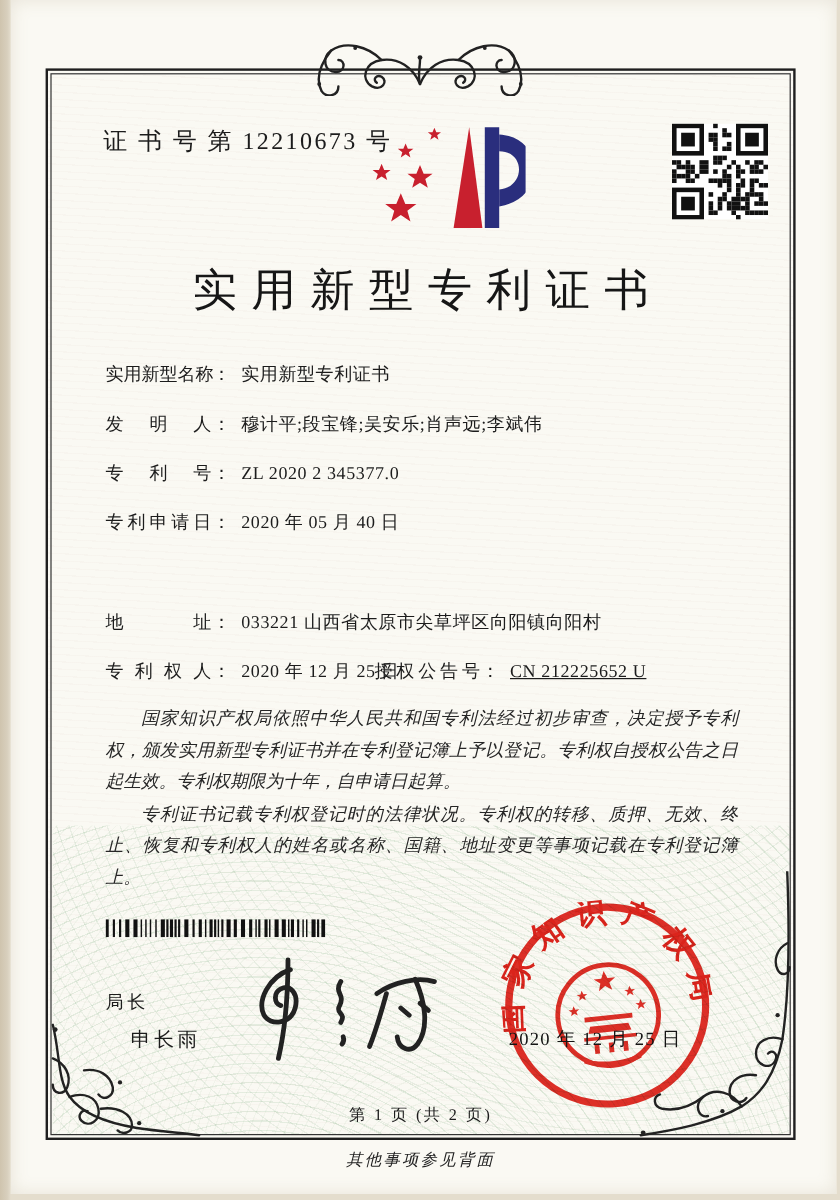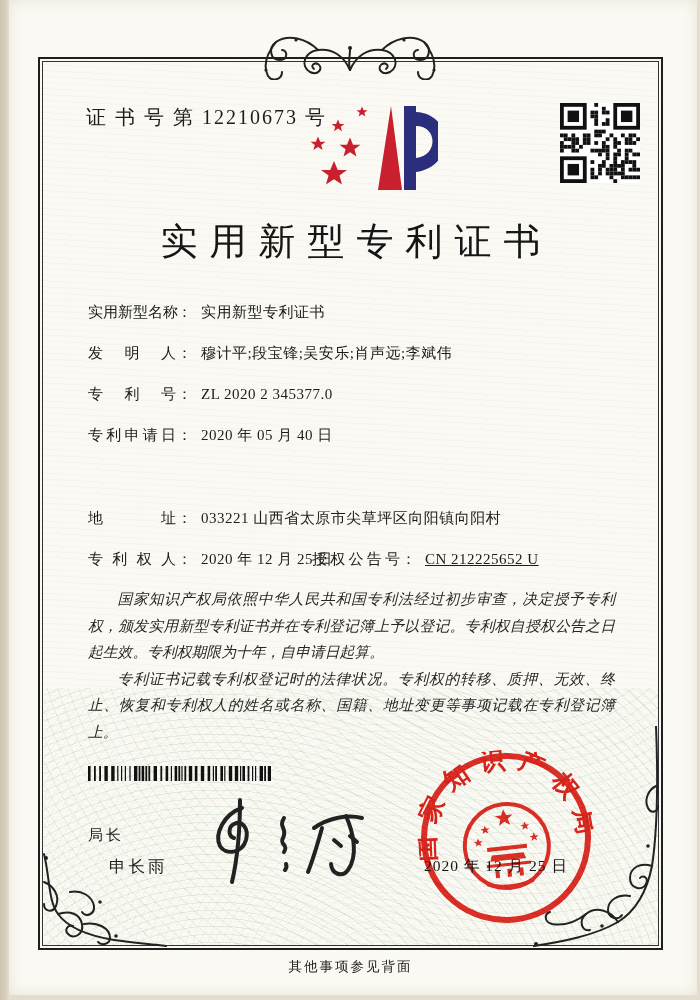--- a/index.html
+++ b/index.html
@@ -25,21 +25,21 @@
   .lbl{display:inline-block;width:88px;text-align:justify;text-align-last:justify;vertical-align:top;}
   .col{display:inline-block;margin-left:1px;}
   .val{margin-left:9px;letter-spacing:.5px;}
   .grp2{position:absolute;left:224px;top:0;text-decoration:underline;}
   .body-text{left:88px;width:527px;top:586px;font-size:14.8px;line-height:26.5px;
              text-align:justify;font-style:italic;color:#262626;}
   .body-text p{margin:0;text-indent:2em;}
   .director-label{left:88px;top:826px;font-size:15px;letter-spacing:3px;}
   .director-name{left:88px;top:856px;font-size:16.5px;letter-spacing:3px;margin-left:21px;}
   .page-footer{left:38px;right:37px;top:920px;text-align:center;font-size:13.5px;letter-spacing:2px;}
-  .back-note{left:38px;right:37px;top:958px;text-align:center;font-size:13.5px;letter-spacing:2px;color:#222;}
+  .back-note{left:38px;right:37px;top:958px;text-align:center;font-size:13.5px;font-style:italic;letter-spacing:2px;color:#222;}
   .seal-date{left:424px;top:856px;width:170px;font-size:15.5px;letter-spacing:1px;z-index:6;color:#141414;}
   .seal-wrap{left:418px;top:750px;width:176px;height:176px;z-index:5;mix-blend-mode:multiply;
              transform:rotate(-6deg);}
   .ink{stroke:#222;fill:none;stroke-linecap:round;}
 </style>
 </head>
 <body>
 
 <div class="page">
   <div class="sheet"></div>
@@ -351,14 +351,15 @@
         <rect x="66" y="113" width="44" height="3"></rect>
         <rect x="74" y="119" width="4" height="8"></rect>
           <rect x="86" y="119" width="4" height="8"></rect>
           <rect x="98" y="119" width="4" height="8"></rect>
         <path d="M64,130 C78,136 98,136 112,130 L112,134 C98,140 78,140 64,134 Z"></path>
       </g>
     </svg>
   </div>
   <div class="abs seal-date">2020 年 12 月 25 日</div>
 
+  <div class="abs page-footer">第 1 页 (共 2 页)</div>
   <div class="abs back-note">其他事项参见背面</div>
 </div>
 
 </body></html>

